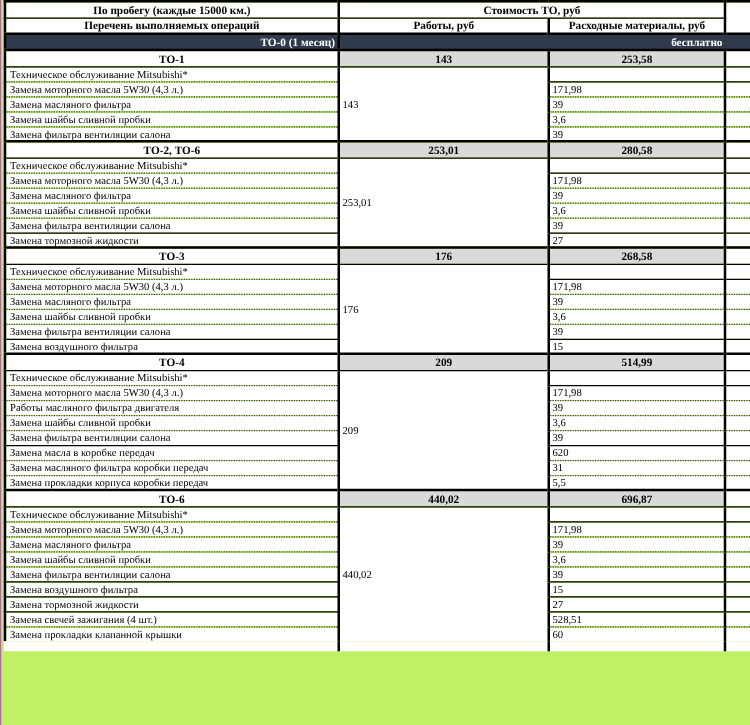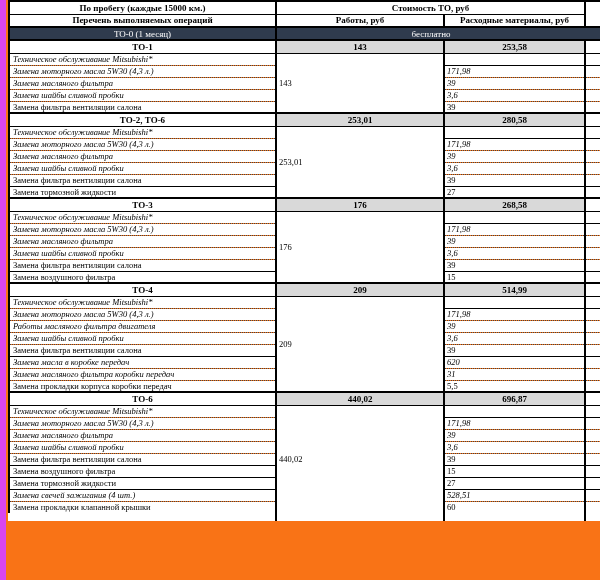--- a/index.html
+++ b/index.html
@@ -11,23 +11,23 @@
   *{box-sizing:border-box;}
   body{
     margin:0;
     background:#ffffff;
     font-family:"Liberation Serif","DejaVu Serif",serif;
     color:#000;
   }
   .page{
     width:600px;height:580px;
     overflow:hidden;
-    background:#f97316;
+    background:#bef264;
     padding-left:2px;
-    border-left:6px solid #d946ef;
+    border-left:1px solid #d946ef;
     position:relative;
   }
   table.maintable{
     border-collapse:collapse;
     table-layout:fixed;
     width:598px;
     border-left:2px solid var(--bk);
     border-top:2px solid var(--bk);
   }
   td{
@@ -46,23 +46,23 @@
     text-align:center;
     border-bottom:1px solid var(--bk);
     background:#fff;
   }
   .red-cell{background:var(--red);}
   
   .to0-row td{
     height:13px;
     background:var(--navy);
     color:#fff;
-    font-weight:normal;
+    font-weight:bold;
     font-size:9px;
-    text-align:center;
+    text-align:right;
     border-top:2px solid var(--bk);
     border-bottom:2px solid var(--bk);
   }
   
   .sec-hdr td{
     height:13px;
     font-weight:bold;
     font-size:9px;
     text-align:center;
     border-top:2px solid var(--bk);
@@ -74,21 +74,21 @@
   .sec-hdr td.strip-cell{background:#fff;}
   
   .op-row td{
     height:12px;
     font-size:8.5px;
     background:#fff;
   }
   .op-label{text-align:left;padding-left:3px;}
   .op-value,.works-merge{text-align:left;}
   .works-merge{font-size:8.5px;}
-  .b-dot{border-bottom:1.5px dotted #444;font-style:italic;}
+  .b-dot{border-bottom:1.5px dotted #444;}
   .b-sol{border-bottom:1.5px solid var(--bk);}
   .b-none{border-bottom:0;}
   
   .stub{position:relative;height:8px;width:598px;background:#fff;border-top:0;}
   .stub i{position:absolute;top:0;bottom:0;width:2px;background:var(--bk);}
 </style>
 </head>
 <body>
 
 <div class="page">

